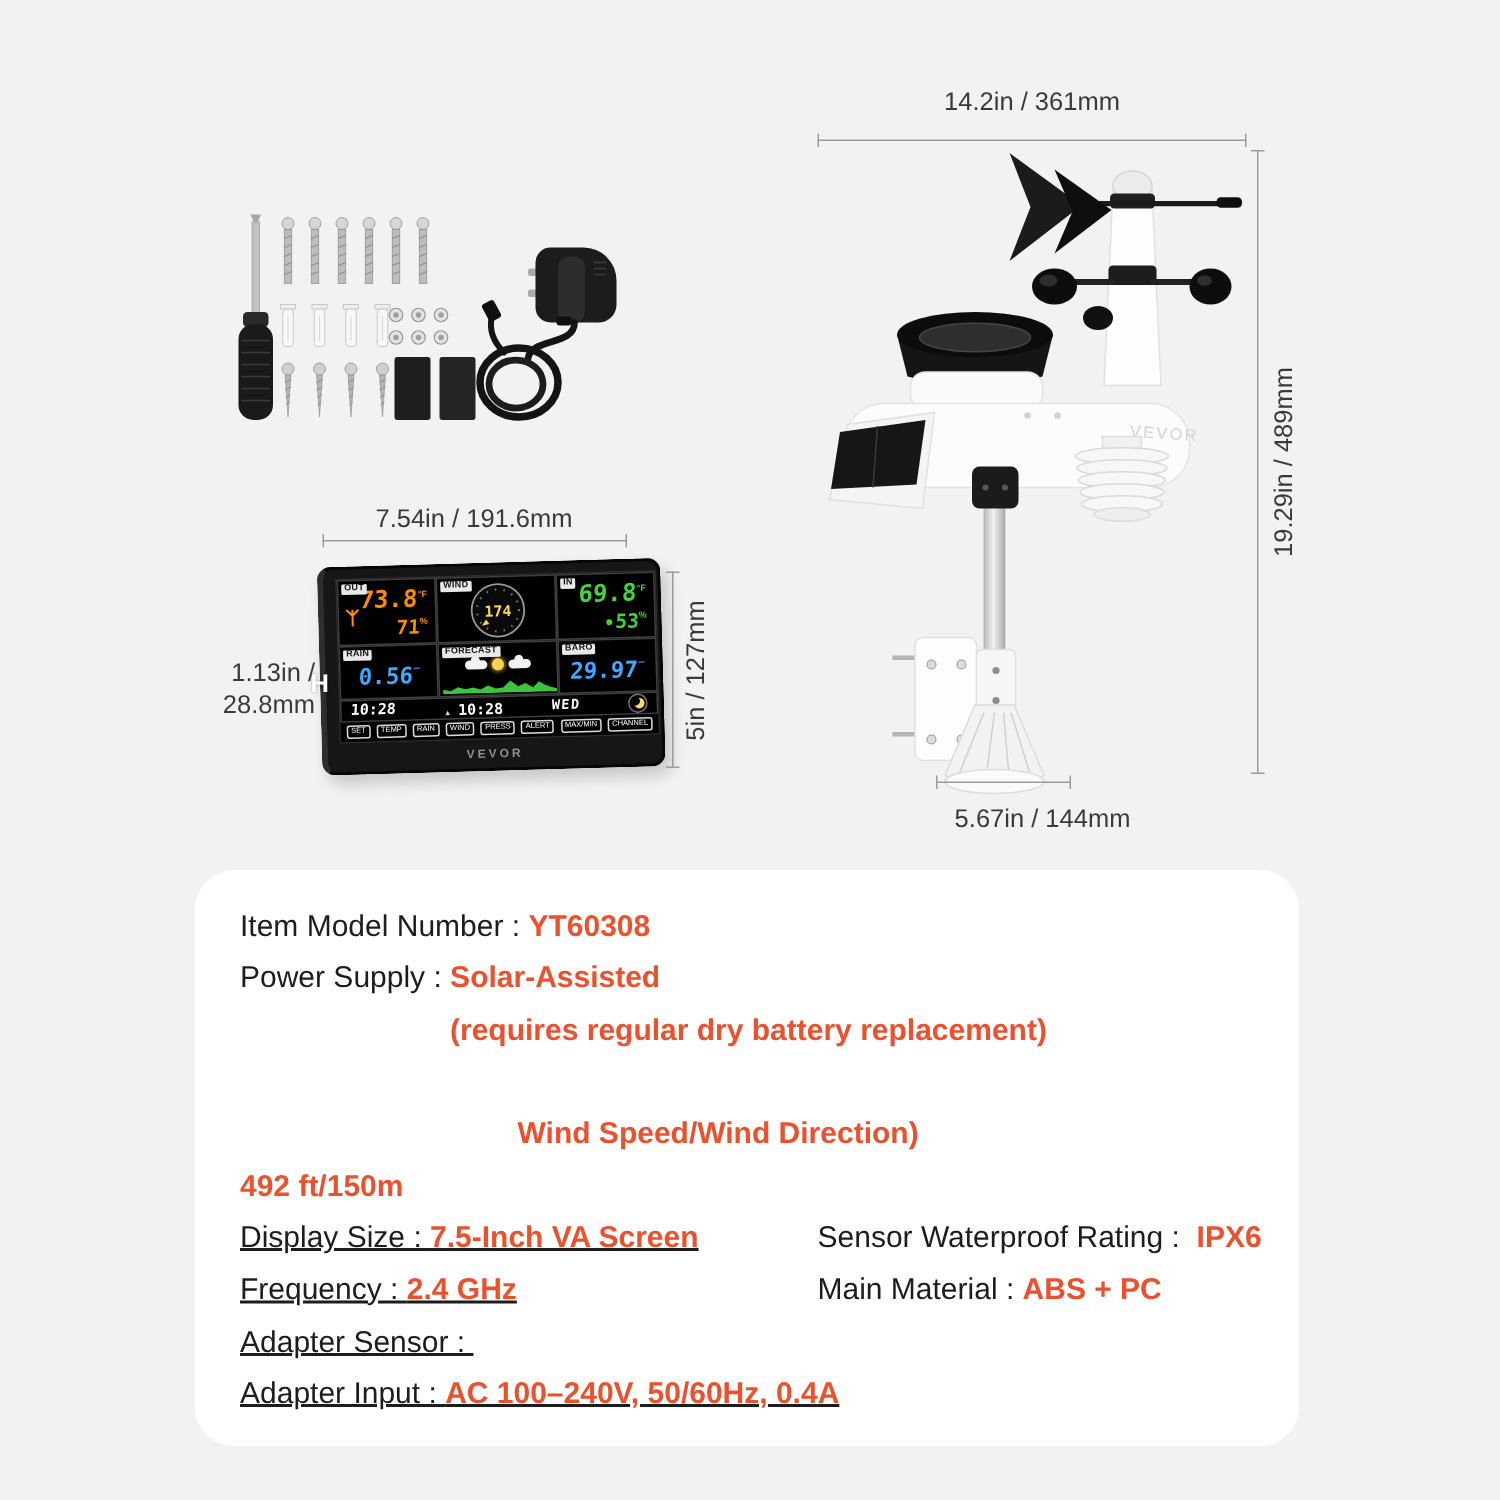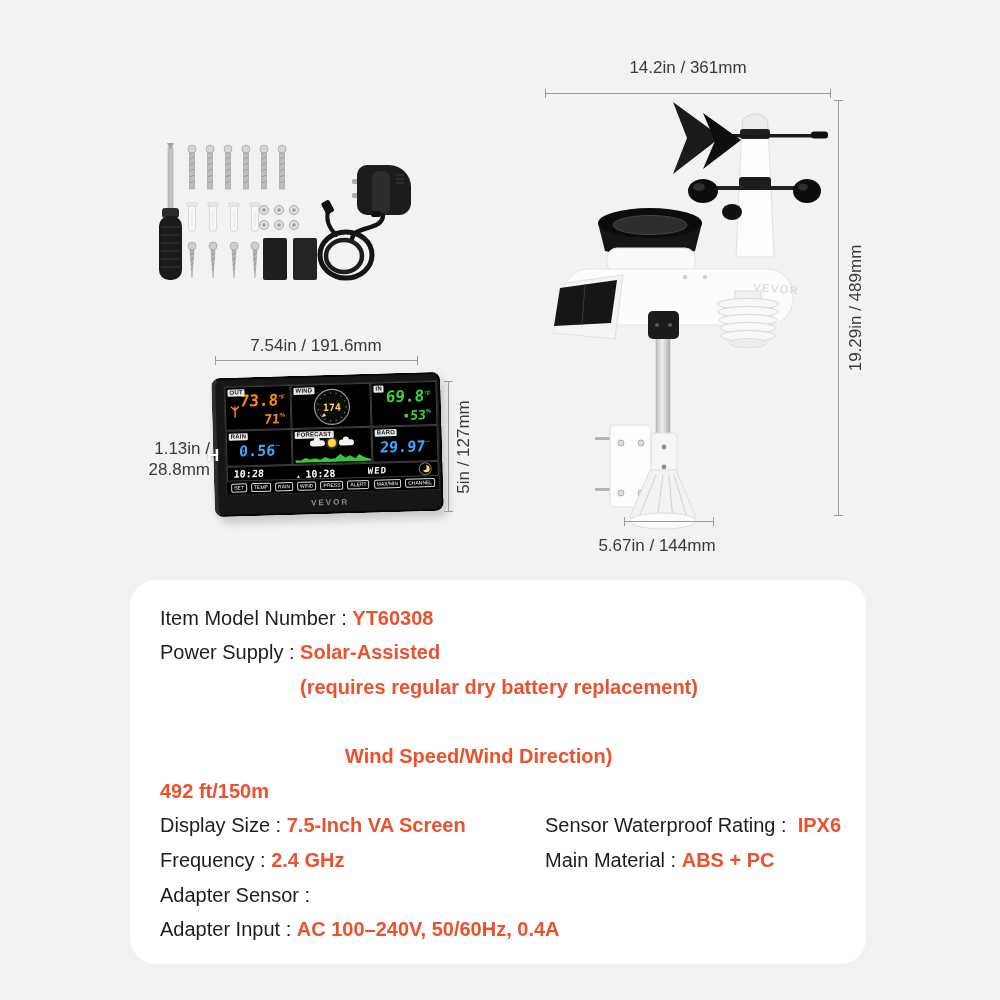--- a/index.html
+++ b/index.html
@@ -16,21 +16,21 @@
   .dim-label{position:absolute;font-size:17px;color:#3a3a3a;white-space:nowrap;}
   .dim-label.center{text-align:center;}
   .dim-label.vert{transform:translate(-50%,-50%) rotate(-90deg);}
 
   
   .spec-panel{position:absolute;left:130px;top:580px;width:736px;height:384px;background:#ffffff;border-radius:26px;padding:21px 30px 0 30px;box-sizing:border-box;}
   .srow{position:relative;height:34.6px;display:flex;align-items:center;font-size:20px;color:#1d1d1d;}
   .slabel{white-space:pre;}
   .svalue{color:#ec512e;font-weight:700;white-space:pre;}
   .cont-a{padding-left:140px;} .cont-b{padding-left:185px;}
-  .col-l{display:flex;align-items:flex-end;}
+  .col-l{display:flex;align-items:flex-end;text-decoration:underline;}
   .col-r{position:absolute;left:385px;display:flex;align-items:center;}
 
   
   .console{position:absolute;left:213px;top:375px;width:229px;height:139px;transform:rotate(-1.6deg);}
   .c-frame{position:absolute;inset:0;background:#161616;border:2px solid #060606;border-left:4px solid #2e2e2e;border-radius:9px;box-sizing:border-box;box-shadow:4px 6px 10px rgba(0,0,0,0.18);}
   .c-screen{position:absolute;left:8px;top:6px;width:212px;height:108px;background:#000;border:1px solid #2c2c2c;box-sizing:content-box;}
   .cell{position:absolute;box-sizing:border-box;border:0.5px solid #3f3f3f;overflow:hidden;}
   .chip{position:absolute;top:2px;left:2px;background:#e9e9e9;color:#111;font-size:6px;line-height:7px;padding:0 2px;border-radius:1px;font-weight:700;letter-spacing:.2px;z-index:2;}
   .seg{font-family:"DejaVu Sans Mono",monospace;font-weight:700;transform:skewX(-5deg);display:inline-block;}
   .sup{font-size:6px;vertical-align:super;font-weight:700;}
@@ -347,21 +347,21 @@
       </g>
       <ellipse cx="128" cy="476" rx="33" ry="8" fill="#fafafa" stroke="#ddd"></ellipse>
     </g>
   </svg>
 
   <div class="dim-h" style="left:545px;top:93px;width:286px;"></div>
   <div class="dim-label center" style="left:560px;top:58px;width:256px;">14.2in / 361mm</div>
   <div class="dim-v" style="left:838px;top:100px;height:416px;"></div>
   <span class="dim-label vert" style="left:856px;top:308px;">19.29in / 489mm</span>
   <div class="dim-h" style="left:624px;top:521px;width:90px;"></div>
-  <div class="dim-label center" style="left:577px;top:536px;width:160px;">5.67in / 144mm</div>
+  <div class="dim-label center" style="left:615px;top:536px;width:160px;">5.67in / 144mm</div>
 
   <div class="console">
     <div class="c-frame">
       <div class="c-screen">
 
         <div class="cell" style="left:0;top:0;width:66px;height:44px;">
           <span class="chip">OUT</span>
           <svg style="position:absolute;left:3px;top:17px" width="12" height="14" viewBox="0 0 12 14">
             <path d="M6 13 V6 M6 6 L2 2 M6 6 L10 2 M6 6 L6 2" stroke="#ff8c00" stroke-width="1.4" fill="none"></path>
           </svg>

